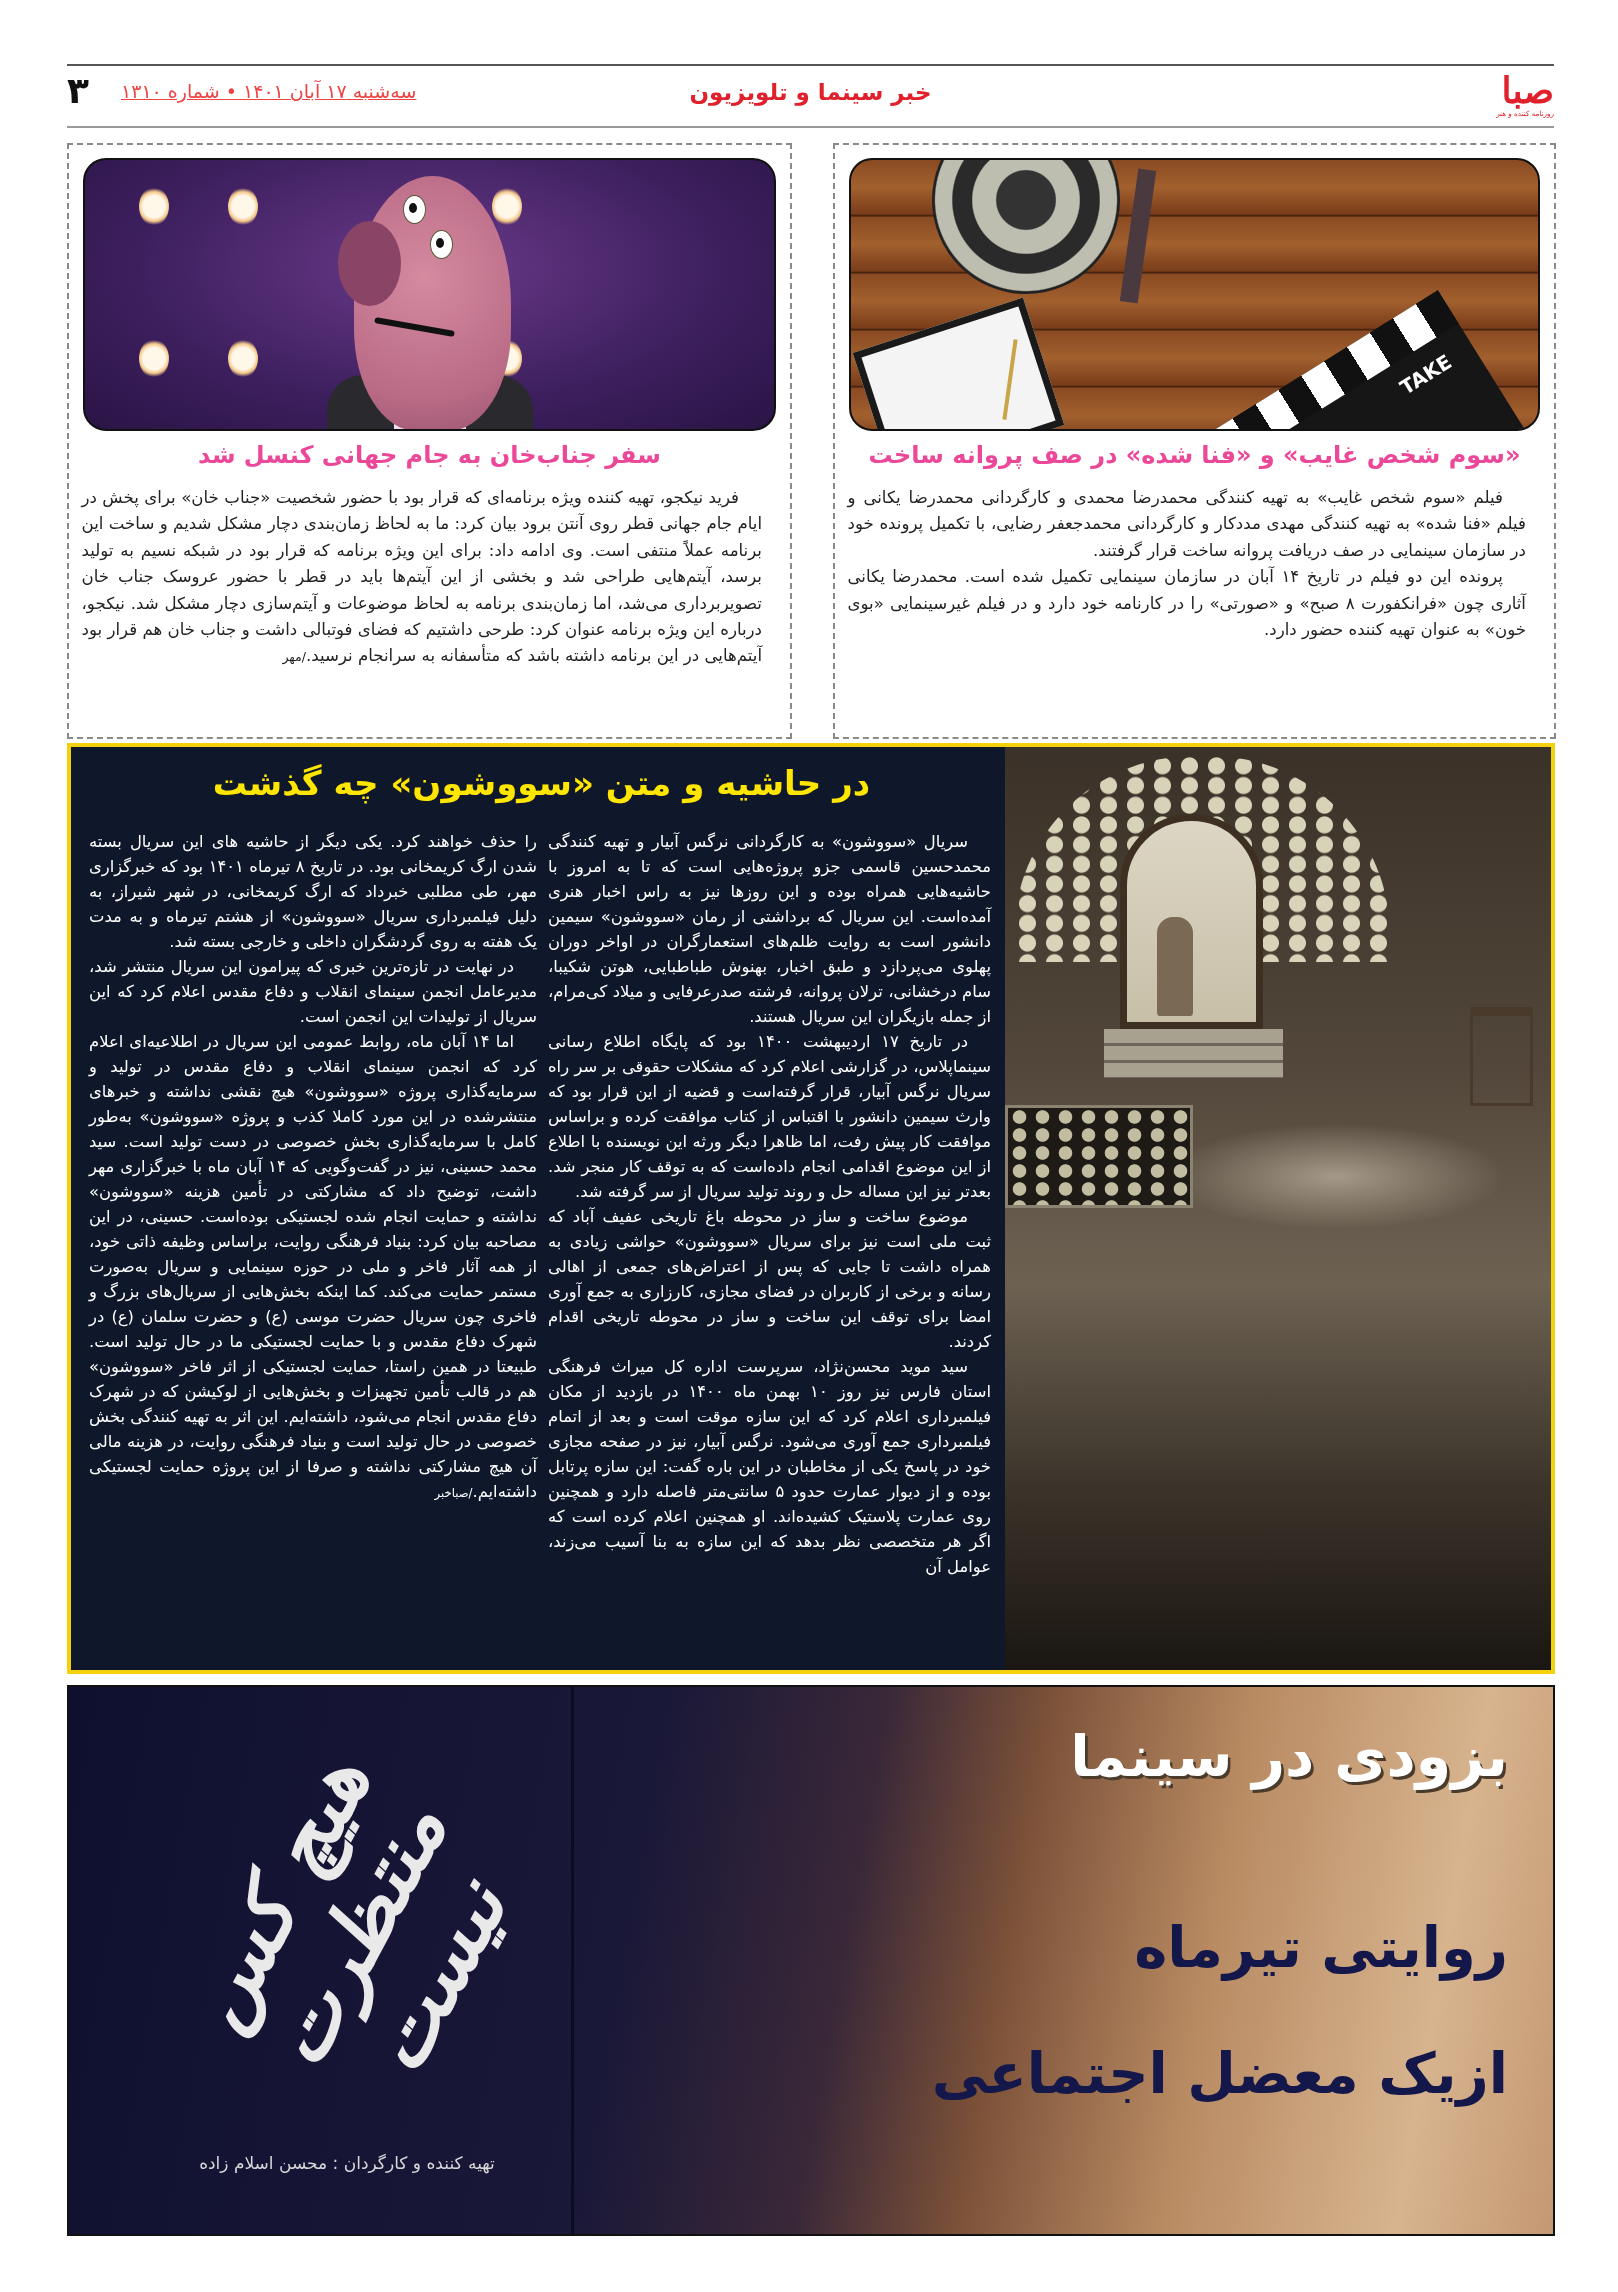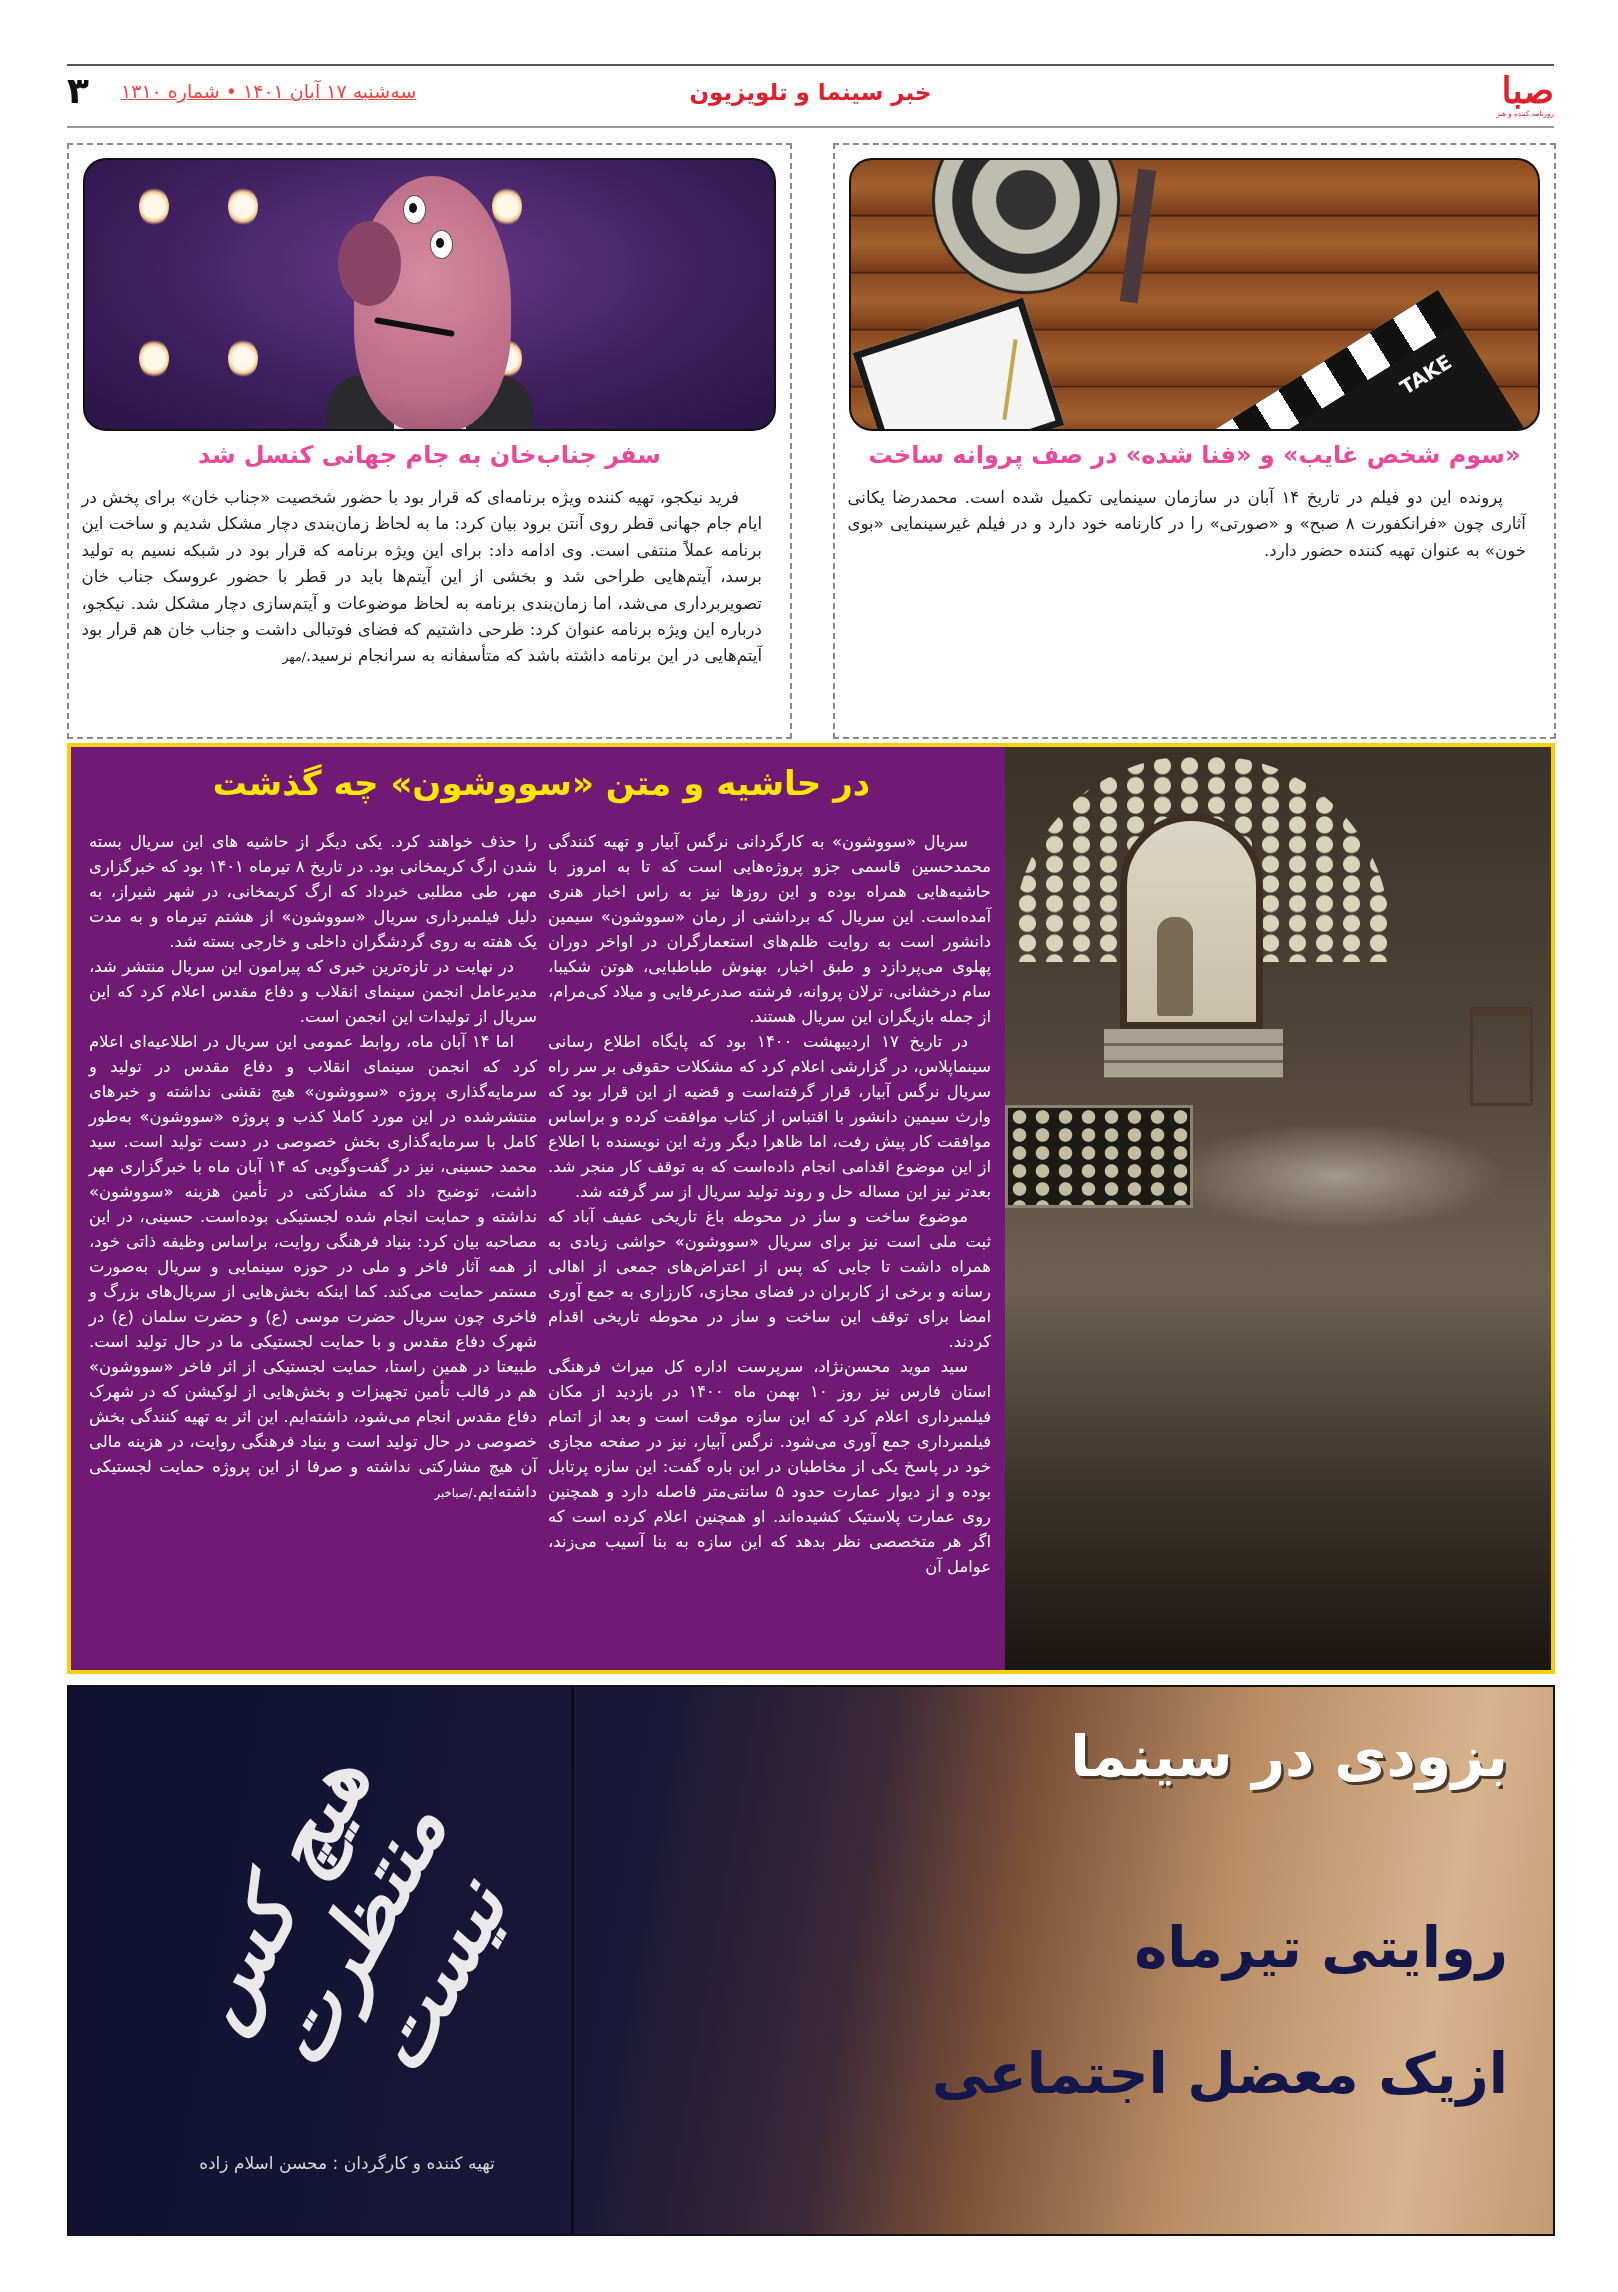--- a/index.html
+++ b/index.html
@@ -52,21 +52,21 @@
   .puppet-head { position: absolute; left: 269px; top: 16px; width: 157px; height: 255px; border-radius: 50% 50% 40% 40%;
     background: radial-gradient(circle at 45% 40%, #d58aa0 0%, #b96a85 70%, #9a5570 100%); }
   .puppet-nose { position: absolute; left: -16px; top: 45px; width: 63px; height: 85px; border-radius: 50%; background: #8a4466; }
   .puppet-eye { position: absolute; width: 23px; height: 29px; border-radius: 50%; background: #fff; border: 1.8px solid #553; }
   .puppet-eye::after { content: ""; position: absolute; left: 4.5px; top: 7.2px; width: 8px; height: 9.9px; border-radius: 50%; background: #111; }
   .puppet-mouth { position: absolute; left: 19.7px; top: 148px; width: 81px; height: 6.3px; background: #111; border-radius: 3.6px; transform: rotate(10deg); }
   .puppet-suit { position: absolute; left: 242px; bottom: -9px; width: 206px; height: 63px; background: #2a2a2e; border-radius: 36px 36px 0 0; }
   .puppet-shirt { position: absolute; left: 309px; bottom: -9px; width: 72px; height: 58px; background: #e8e0ee; }
 
   
-  .feature { position: absolute; left: 67px; top: 743px; width: 1488px; height: 931px; border: 4.5px solid #f5d00c; background: #701a75; }
+  .feature { position: absolute; left: 67px; top: 743px; width: 1488px; height: 931px; border: 4.5px solid #f5d00c; background: #0f172a; }
   .feature-photo { position: absolute; right: 0; top: 0; width: 546px; height: 100%; overflow: hidden;
     background: linear-gradient(180deg, #3a3128 0%, #52473a 35%, #6d6252 58%, #3c342b 80%, #1a1611 100%); }
   .lattice { position: absolute; left: 9px; top: 9px; width: 376px; height: 206px;
     background-image: radial-gradient(circle, #e8e4c8 0 8px, rgba(0,0,0,0) 9px);
     background-size: 27px 19.7px; border-radius: 179px 179px 0 0; opacity: 0.9; }
   .arch-door { position: absolute; left: 115px; top: 67px; width: 143px; height: 215px; border-radius: 72px 72px 0 0;
     background: linear-gradient(180deg, #dcd6c4 0%, #c8bfa8 100%); border: 7.2px solid #3d2f22; }
   .boy { position: absolute; left: 152px; top: 170px; width: 36px; height: 99px; background: #7a6a54; border-radius: 16px 16px 3.6px 3.6px; }
   .steps { position: absolute; left: 99px; top: 282px; width: 179px; height: 49px;
     background: repeating-linear-gradient(180deg, #a9a190 0 14.3px, #6e6658 14.3px 17px); }
@@ -118,20 +118,21 @@
     <div class="clipboard"></div>
     <div class="pen"></div>
     <div class="clapboard">
       <div class="stripes"></div>
       <span class="label-take">TAKE</span>
 
     </div>
   </div>
   <h2 class="news-title">«سوم شخص غایب» و «فنا شده» در صف پروانه ساخت</h2>
   <div class="news-body">
+    <p>فیلم «سوم شخص غایب» به تهیه کنندگی محمدرضا محمدی و کارگردانی محمدرضا یکانی و فیلم «فنا شده» به تهیه کنندگی مهدی مددکار و کارگردانی محمدجعفر رضایی، با تکمیل پرونده خود در سازمان سینمایی در صف دریافت پروانه ساخت قرار گرفتند.</p>
     <p>پرونده این دو فیلم در تاریخ ۱۴ آبان در سازمان سینمایی تکمیل شده است. محمدرضا یکانی آثاری چون «فرانکفورت ۸ صبح» و «صورتی» را در کارنامه خود دارد و در فیلم غیرسینمایی «بوی خون» به عنوان تهیه کننده حضور دارد.</p>
   </div>
 </section>
 
 <section class="news-box left">
   <div class="news-photo puppet-photo">
     <div class="bulb" style="left:54px;top:27px"></div>
     <div class="bulb" style="left:143px;top:27px"></div>
     <div class="bulb" style="left:318px;top:27px"></div>
     <div class="bulb" style="left:407px;top:27px"></div>

